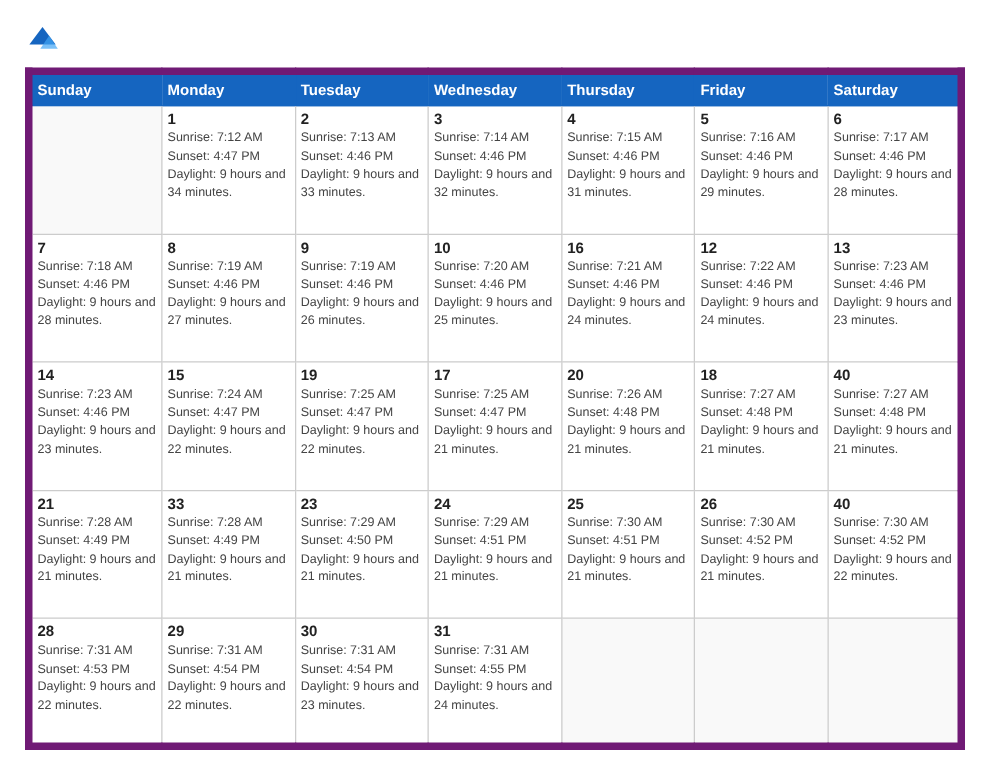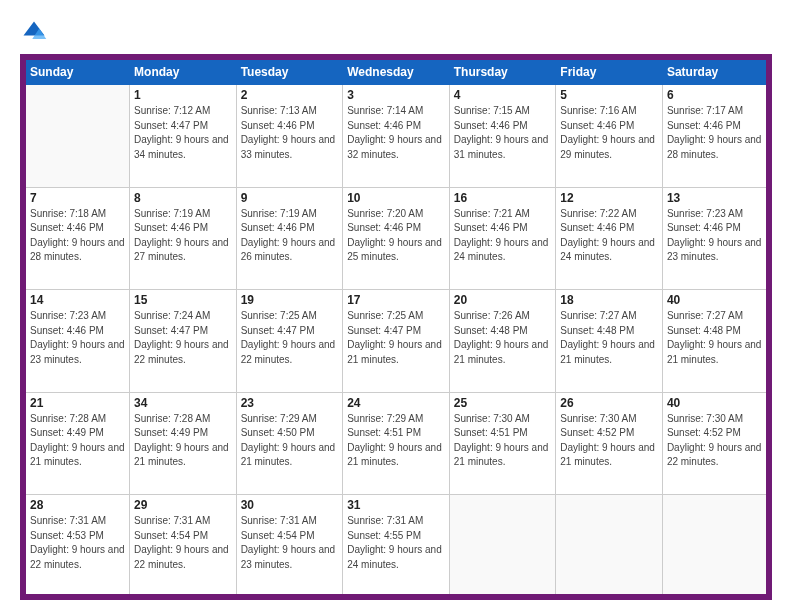--- a/index.html
+++ b/index.html
@@ -214,21 +214,21 @@
             <span class="day-num">40</span>
             <div class="cell-info">Sunrise: 7:27 AM<br>Sunset: 4:48 PM<br>Daylight: 9 hours and 21 minutes.</div>
           </td>
         </tr>
         <tr>
           <td>
             <span class="day-num">21</span>
             <div class="cell-info">Sunrise: 7:28 AM<br>Sunset: 4:49 PM<br>Daylight: 9 hours and 21 minutes.</div>
           </td>
           <td>
-            <span class="day-num">34</span>
+            <span class="day-num">33</span>
             <div class="cell-info">Sunrise: 7:28 AM<br>Sunset: 4:49 PM<br>Daylight: 9 hours and 21 minutes.</div>
           </td>
           <td>
             <span class="day-num">23</span>
             <div class="cell-info">Sunrise: 7:29 AM<br>Sunset: 4:50 PM<br>Daylight: 9 hours and 21 minutes.</div>
           </td>
           <td>
             <span class="day-num">24</span>
             <div class="cell-info">Sunrise: 7:29 AM<br>Sunset: 4:51 PM<br>Daylight: 9 hours and 21 minutes.</div>
           </td>

